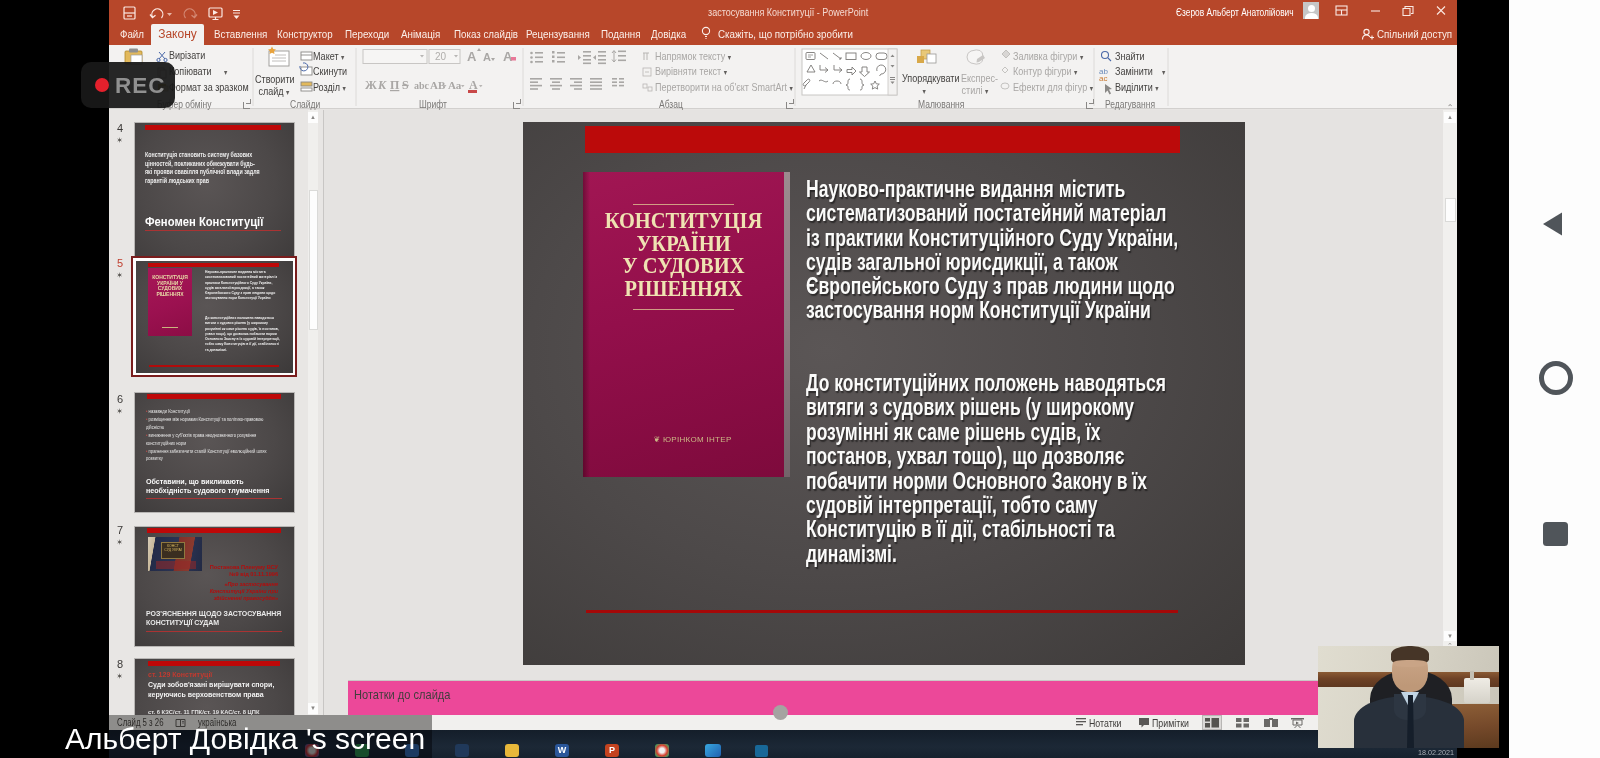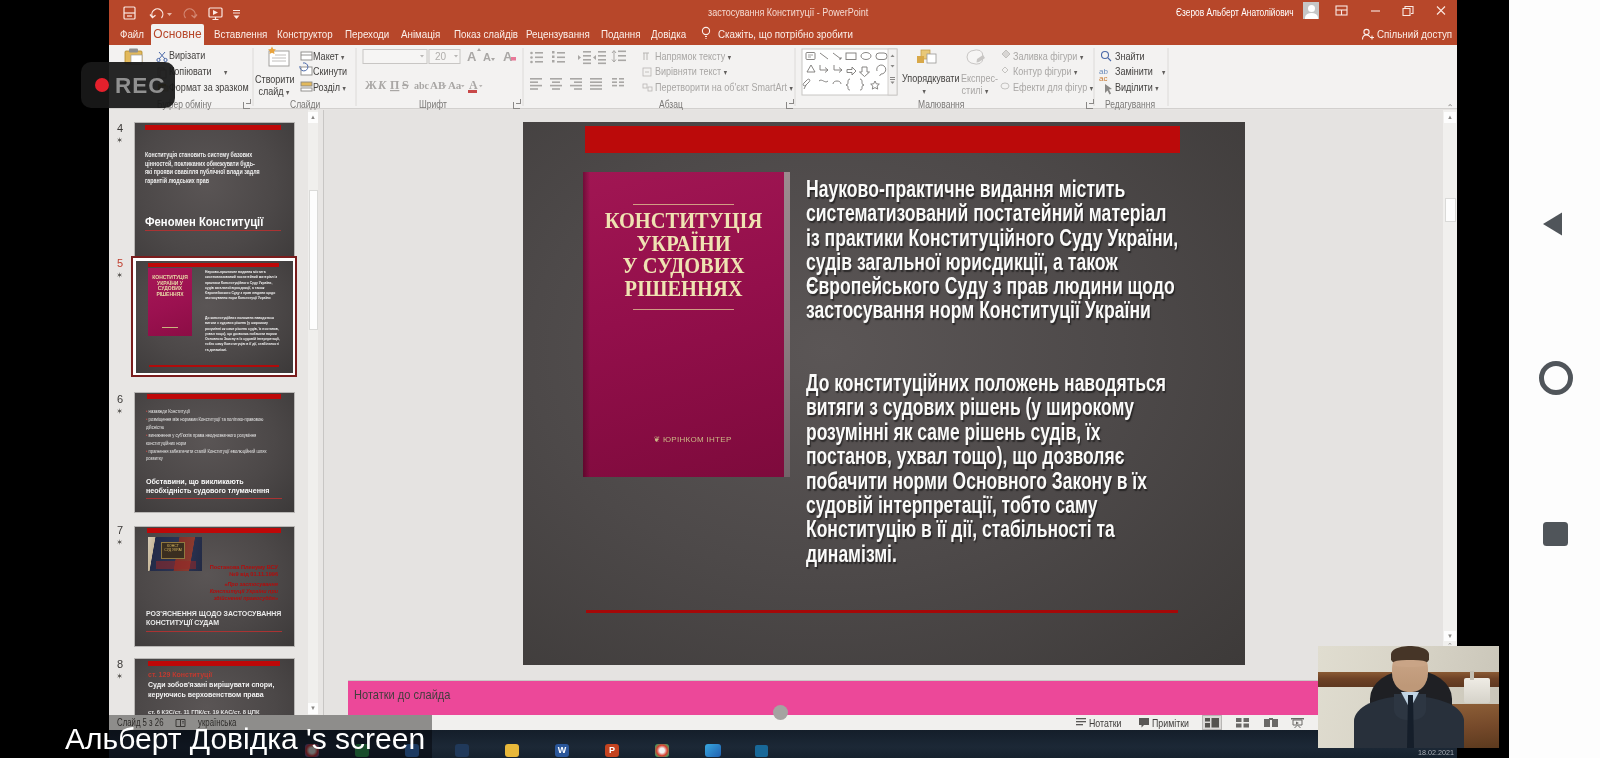--- a/index.html
+++ b/index.html
@@ -88,21 +88,21 @@
           <rect x="2" y="2" width="11" height="9"></rect>
             <line x1="2" y1="6" x2="13" y2="6"></line>
             <line x1="7.5" y1="6" x2="7.5" y2="11"></line>
           <line x1="37" y1="7" x2="46" y2="7"></line>
           <path d="M71 4.5 l0 -2 8 0 0 7 -2 0 M69 4.5 l7 0 0 7 -7 0 z"></path>
           <path d="M103 2.5 l8 8 M111 2.5 l-8 8"></path>
         </g>
       </svg>
 
       <div class="tab" style="left:11px;">Файл</div>
-      <div id="activetab">Основне</div>
+      <div id="activetab">Закону</div>
       <div class="tab" style="left:105px;">Вставлення</div>
       <div class="tab" style="left:168px;">Конструктор</div>
       <div class="tab" style="left:236px;">Переходи</div>
       <div class="tab" style="left:292px;">Анімація</div>
       <div class="tab" style="left:345px;">Показ слайдів</div>
       <div class="tab" style="left:417px;">Рецензування</div>
       <div class="tab" style="left:492px;">Подання</div>
       <div class="tab" style="left:542px;">Довідка</div>
       <svg class="abs" style="left:591px;top:26px;" width="12" height="15" viewBox="0 0 12 15">
         <g stroke="#FBEFEA" fill="none" stroke-width="1.1">

